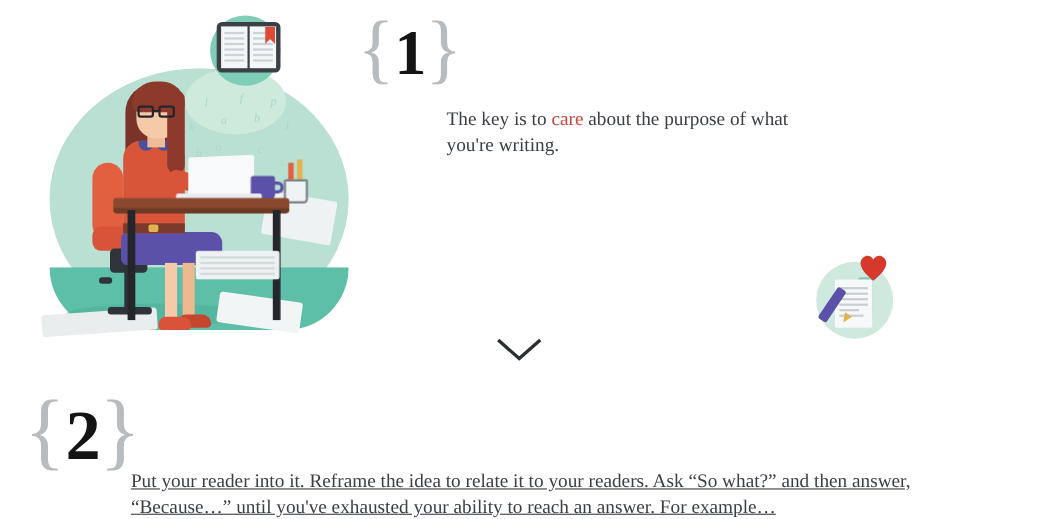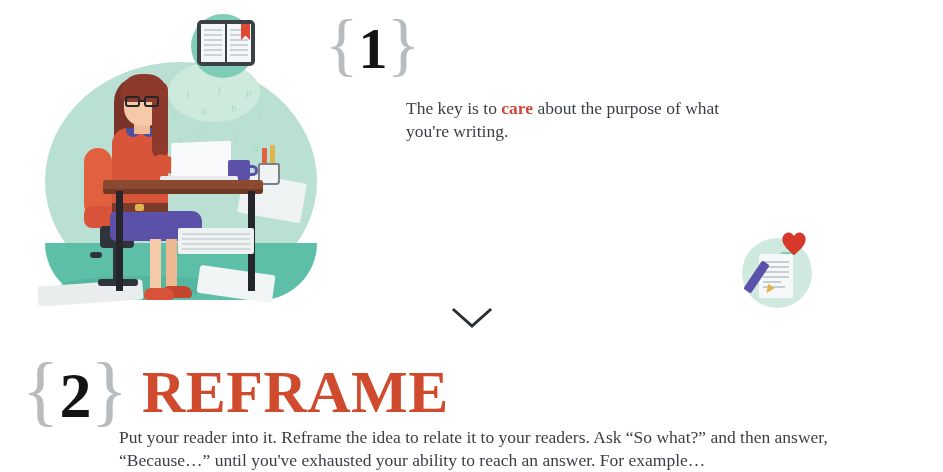--- a/index.html
+++ b/index.html
@@ -136,23 +136,23 @@
   .quote{
     color:#4a4e53;font-size:17px;line-height:1.33;font-style:italic;
     width:452px;margin-left:81px;margin-top:16px;
     font-family:"Liberation Serif",serif;
   }
   .keyline{
     color:#3b3f44;font-size:17.5px;line-height:1.30;
     width:330px;margin-left:81px;margin-top:17px;
     font-family:"Liberation Serif",serif;
   }
-  .care{color:#cf4538;font-weight:bold;}
-
-  .sec2 .body-text{width:760px;margin-left:97px;margin-top:-4px;}
+  .care{color:#cf4538;font-weight:normal;}
+
+  .sec2 .body-text{width:760px;margin-left:97px;margin-top:-4px;text-decoration:underline;}
 
   
   .chevron{position:absolute;left:450px;top:306px;width:44px;height:24px;}
   .chevron svg{display:block;}
 
   
   .badge{position:absolute;left:742px;top:230px;width:78px;height:78px;}
   .badge-circle{position:absolute;left:0;top:8px;width:70px;height:70px;background:#cfe9df;border-radius:50%;}
   .badge-tag{position:absolute;left:38px;top:22px;width:13px;height:40px;background:#7fcdb6;border-radius:3px;}
   .badge-doc{position:absolute;left:17px;top:24px;width:34px;height:44px;background:#f6f8f9;border-radius:2px;}
@@ -305,18 +305,17 @@
     </svg>
   </div>
 
   <div class="section sec2">
     <div class="head-row">
       <div class="brace-num">
         <span class="brace">{</span>
         <span class="num">2</span>
         <span class="brace">}</span>
       </div>
-      <div class="title">REFRAME</div>
     </div>
     <div class="body-text">Put your reader into it. Reframe the idea to relate it to your readers. Ask “So what?” and then answer, “Because…” until you've exhausted your ability to reach an answer. For example…</div>
   </div>
 
 </div>
 
 </body></html>

